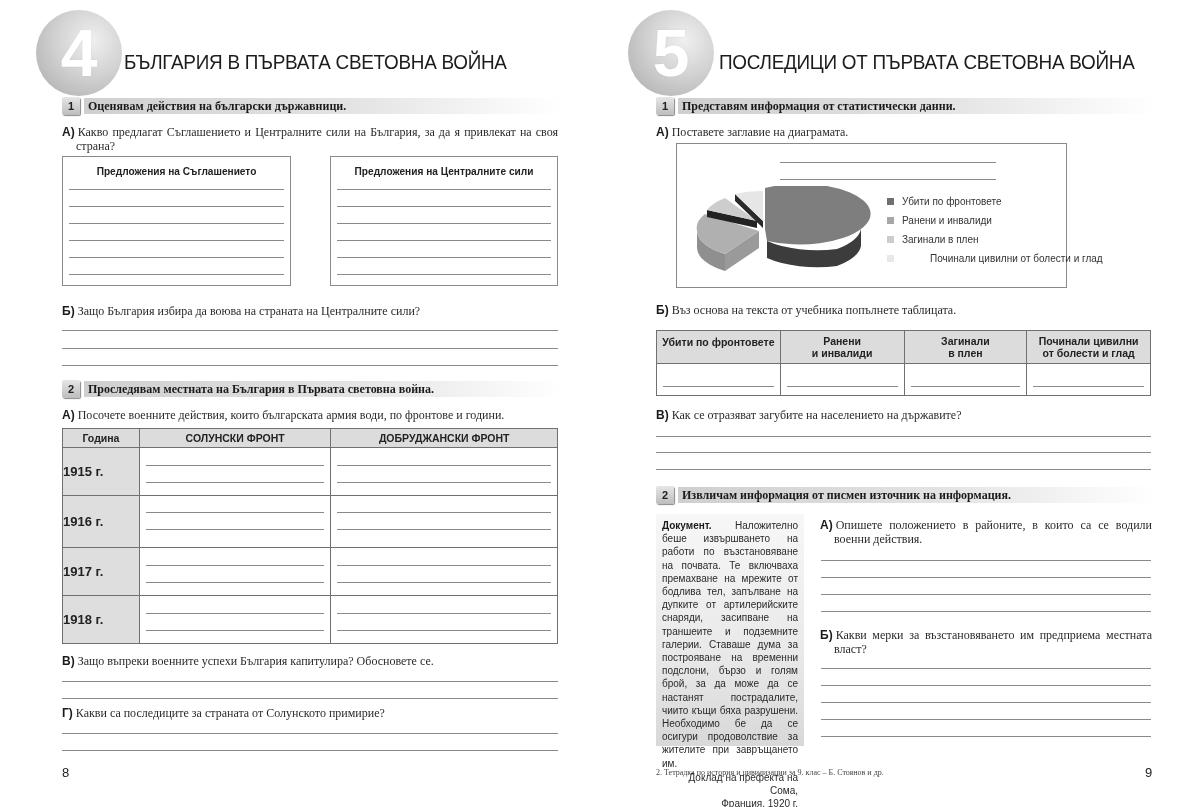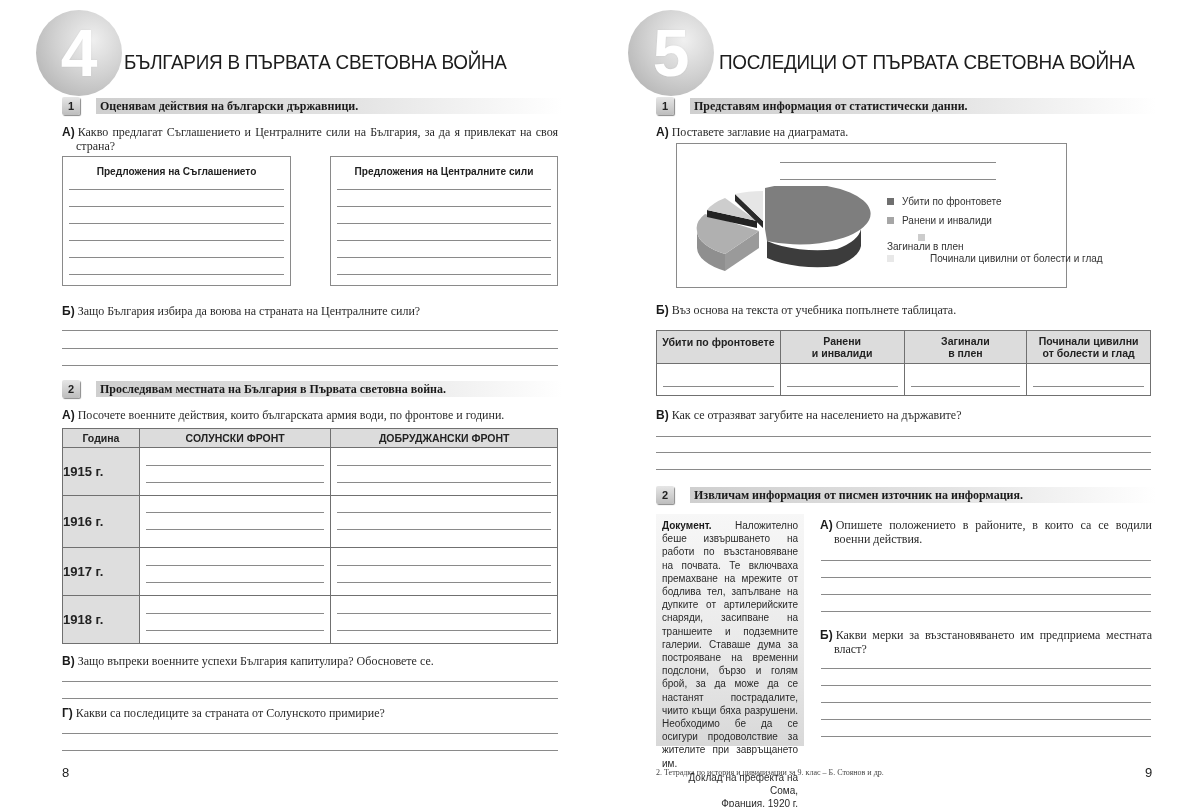--- a/index.html
+++ b/index.html
@@ -24,21 +24,21 @@
     white-space: nowrap;
   }
 
   .sec-head { position: absolute; height: 18px; display: flex; align-items: center; }
   .sec-badge {
     width: 18px; height: 18px; background: linear-gradient(#e6e6e6, #bdbdbd); border-radius: 2px;
     font-family: "Liberation Sans", sans-serif; font-weight: bold; font-size: 11px; text-align: center; line-height: 18px;
     box-shadow: 1px 1px 1px #8a8a8a; color: #222;
   }
   .sec-bar {
-    margin-left: 16px; height: 16px; flex: 1; display: flex; align-items: center; padding-left: 4px;
+    margin-left: 4px; height: 16px; flex: 1; display: flex; align-items: center; padding-left: 4px;
     background: linear-gradient(to right, #cfcfcf 0%, #e3e3e3 55%, rgba(255,255,255,0) 100%);
     font-weight: bold; font-size: 12px; color: #1a1a1a; white-space: nowrap;
   }
 
   .q { position: absolute; font-size: 12px; line-height: 14px; color: #2a2a2a; }
   .q .lbl { font-family: "Liberation Sans", sans-serif; font-weight: bold; margin-right: 3px; color: #1a1a1a; }
   .q.indent { padding-left: 14px; text-indent: -14px; }
   .q.just { text-align: justify; }
 
   .wline { position: absolute; height: 0; border-top: 1px solid #8a8a8a; }
@@ -236,21 +236,21 @@
     </svg>
 
     <div class="legend-item" style="top:52px;">
       <span class="legend-swatch" style="background:#6f6f6f;"></span>
       <span>Убити по фронтовете</span>
     </div>
     <div class="legend-item" style="top:71px;">
       <span class="legend-swatch" style="background:#a6a6a6;"></span>
       <span>Ранени и инвалиди</span>
     </div>
-    <div class="legend-item" style="top:90px;flex-direction:column;">
+    <div class="legend-item" style="top:90px;">
       <span class="legend-swatch" style="background:#cccccc;"></span>
       <span>Загинали в плен</span>
     </div>
     <div class="legend-item" style="top:109px;gap:28px;">
       <span class="legend-swatch" style="background:#e8e8e8;"></span>
       <span>Починали цивилни от болести и глад</span>
     </div>
   </div>
 
   <div class="q" style="left:56px; top:303px; width:496px;">

